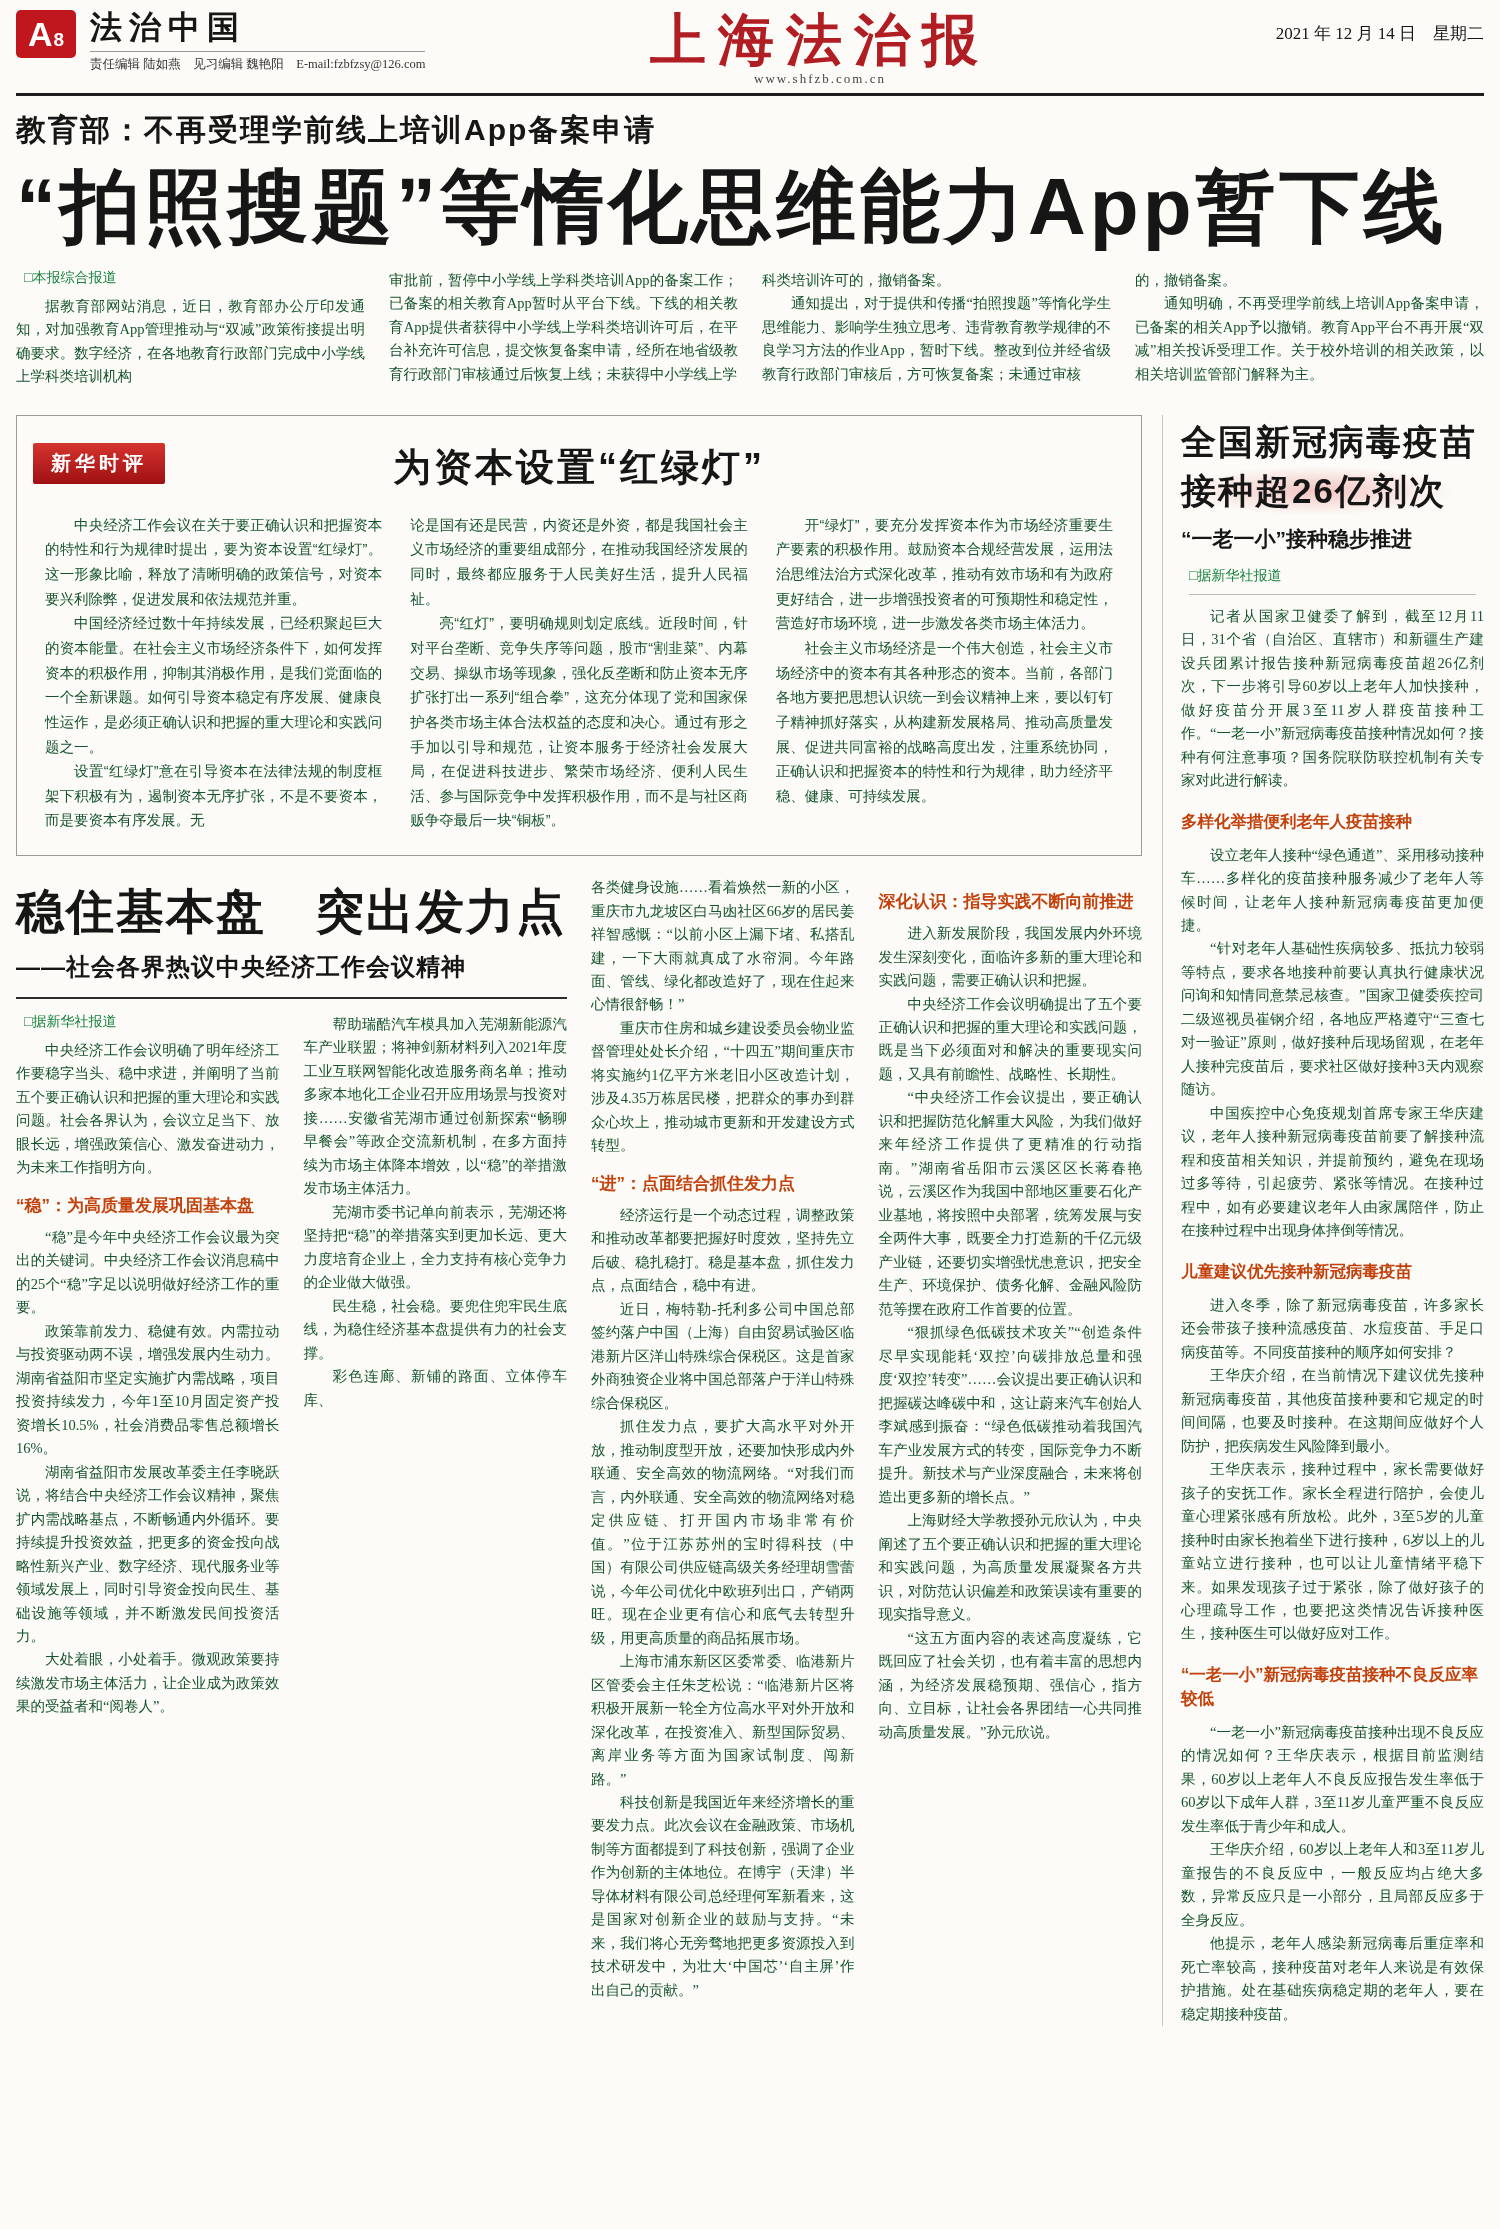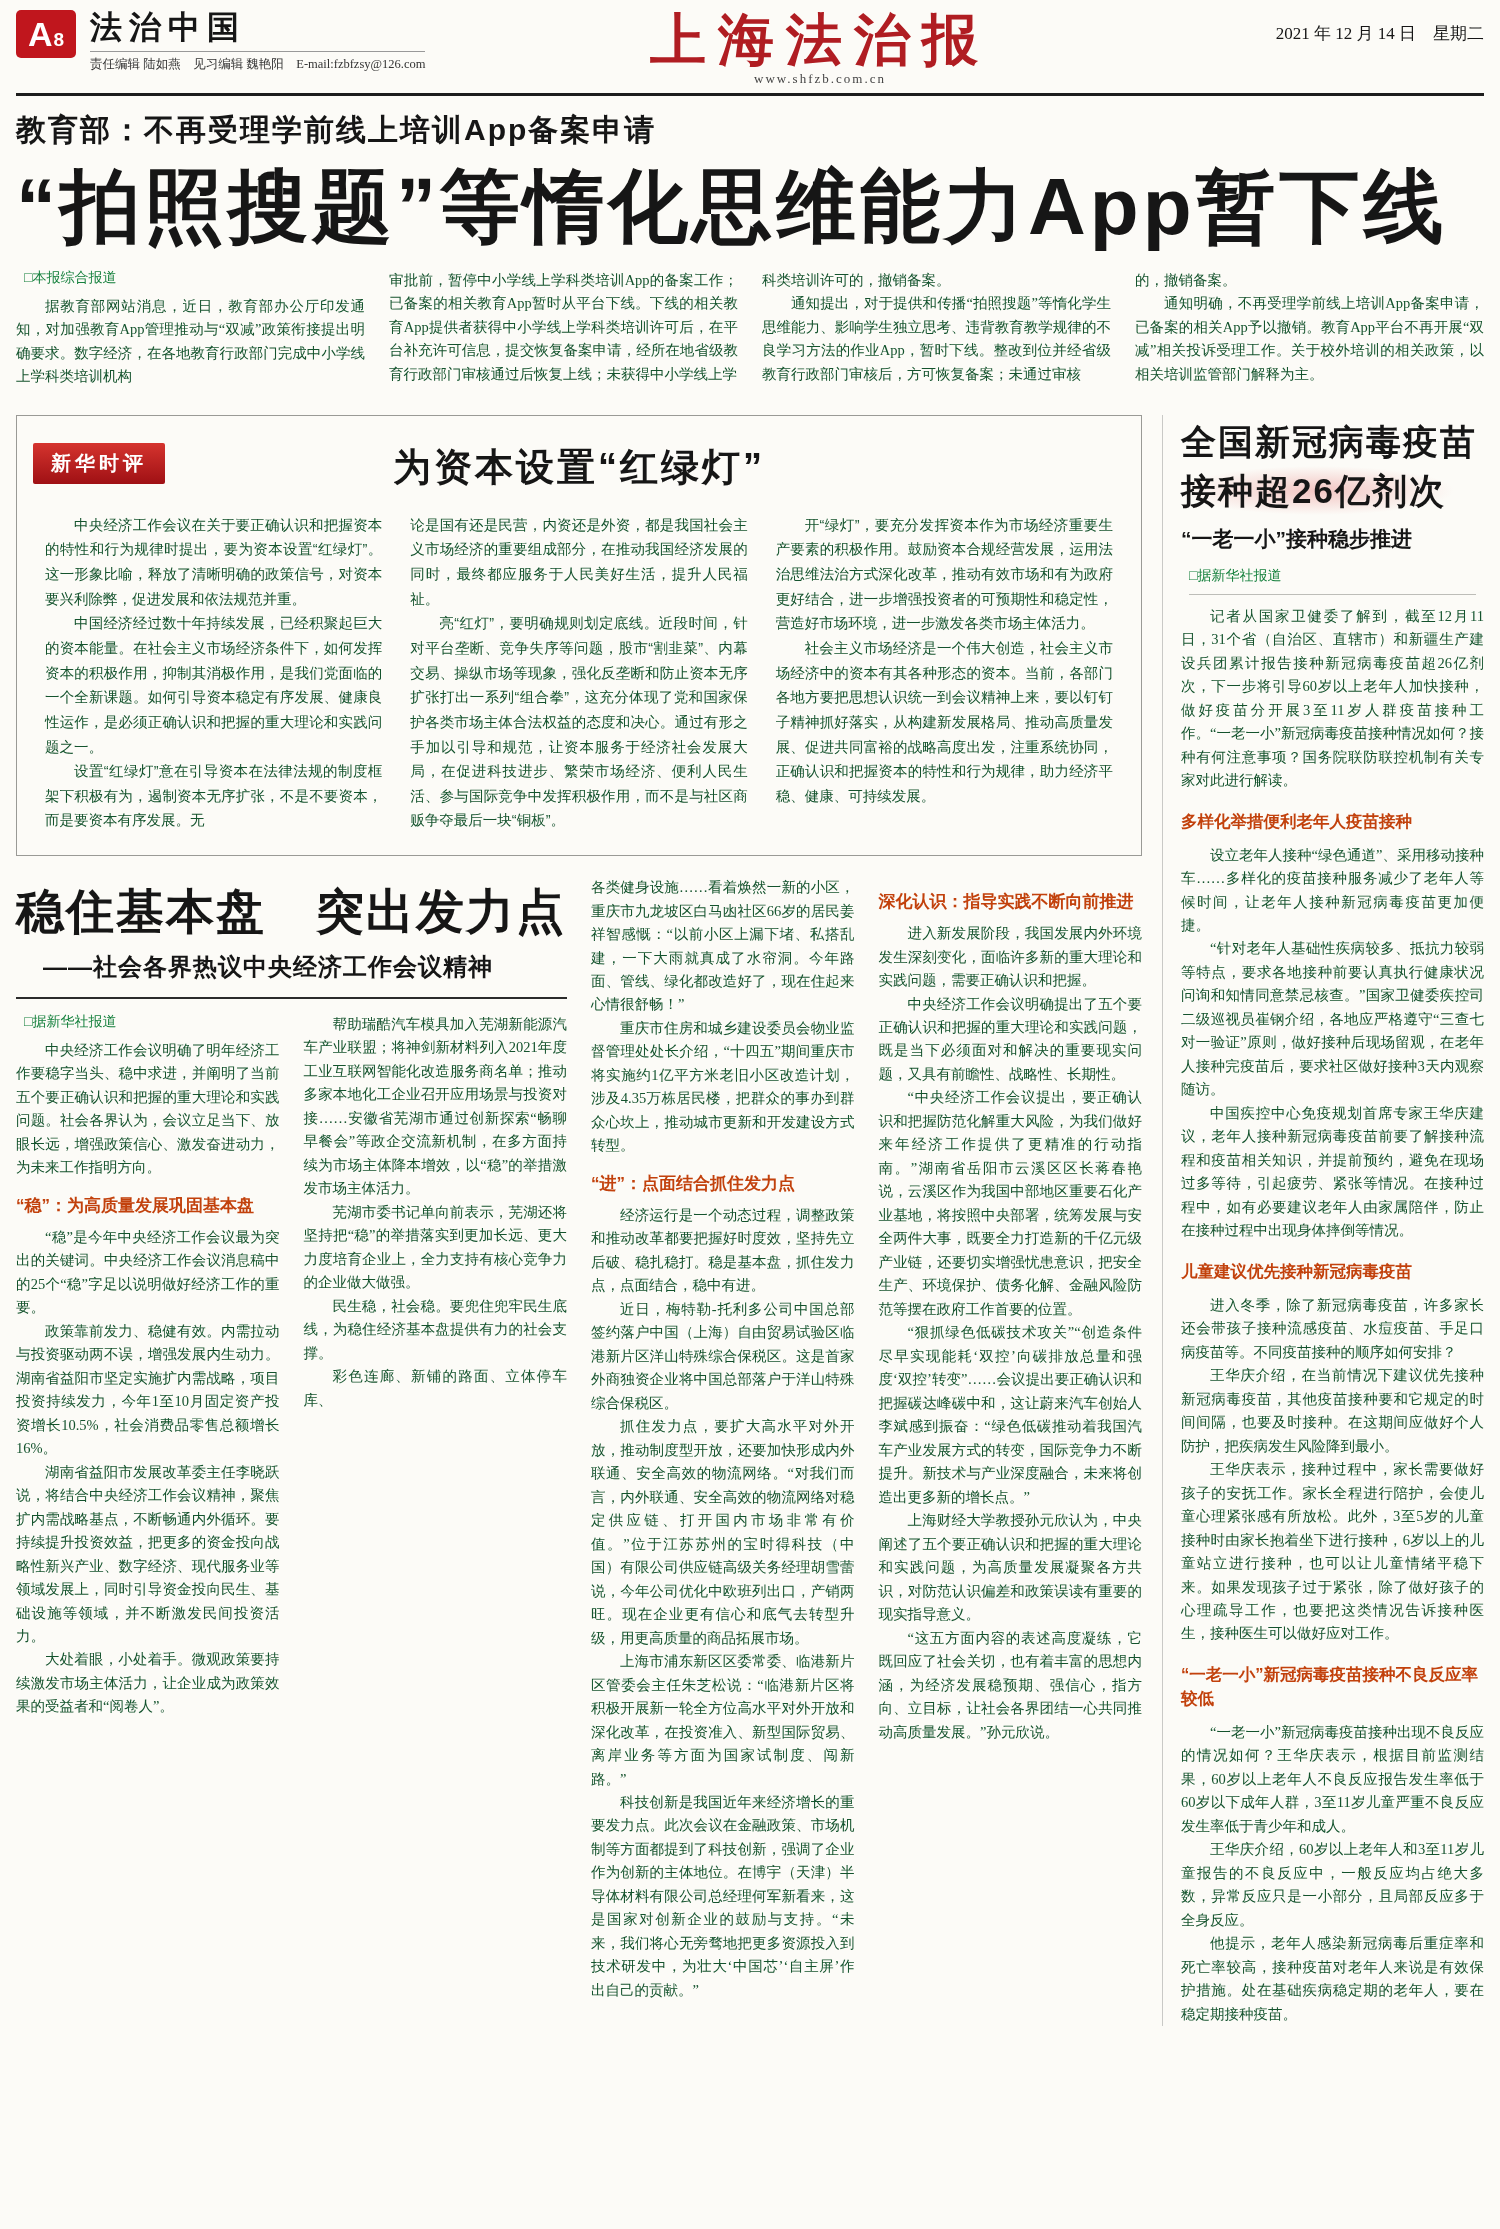--- a/index.html
+++ b/index.html
@@ -52,21 +52,21 @@
   .commentary-body .para{font-family:Liberation Sans, sans-serif;line-height:1.7;}
 
   
   .econ-article{margin-top:20px;}
   .econ-grid{display:flex;gap:24px;}
   .econ-left{width:calc(50% - 12px);flex:none;}
   .econ-right{flex:1;display:flex;gap:24px;min-width:0;}
   .econ-head{padding:10px 0 14px;border-bottom:2px solid #2b2b2b;margin-bottom:14px;}
   .econ-headline{font-size:48px;font-weight:900;font-family:"Liberation Sans",sans-serif;
         letter-spacing:2px;margin:0 0 12px;line-height:1.1;}
-  .econ-subhead{font-size:24px;font-weight:bold;font-family:"Liberation Sans",sans-serif;letter-spacing:1px;margin-left:27px;}
+  .econ-subhead{font-size:24px;font-weight:bold;font-family:"Liberation Sans",sans-serif;letter-spacing:1px;}
   .econ-cols{display:flex;gap:24px;}
 
   
   .vax-headline{font-family:"Liberation Sans",sans-serif;font-weight:900;font-size:35px;line-height:1.4;
         letter-spacing:2px;margin:2px 0 10px;}
   .vax-hl2{display:inline-block;background:radial-gradient(closest-side,rgba(220,75,75,.30),rgba(220,75,75,0));
         padding:0 8px 0 0;}
   .vax-deck{font-size:21px;font-weight:bold;font-family:"Liberation Sans",sans-serif;margin:6px 0 14px;}
   .vaccine-rail .byline{border-bottom:1px solid #bdbdb8;padding-bottom:9px;margin-bottom:10px;}
   .vax-body .sub-head{font-size:16.5px;margin:17px 0 10px;line-height:1.45;}

